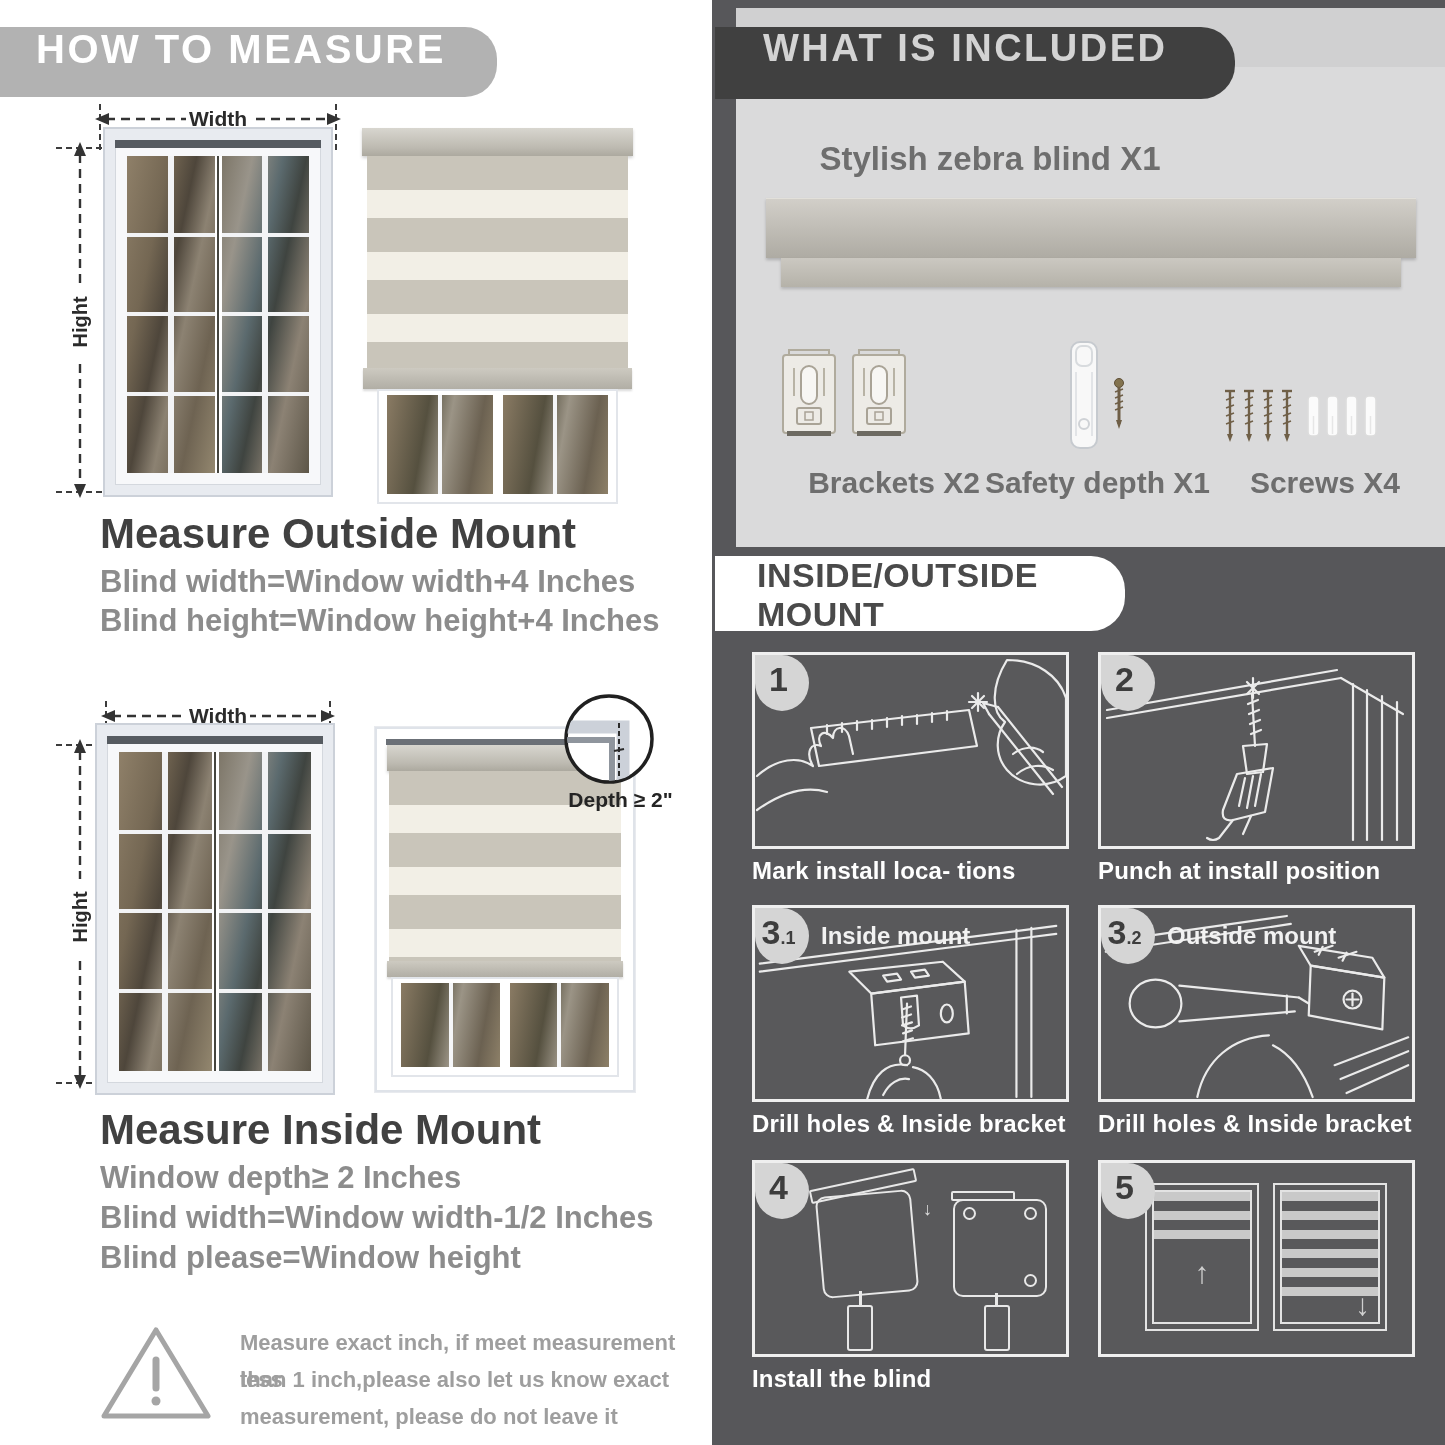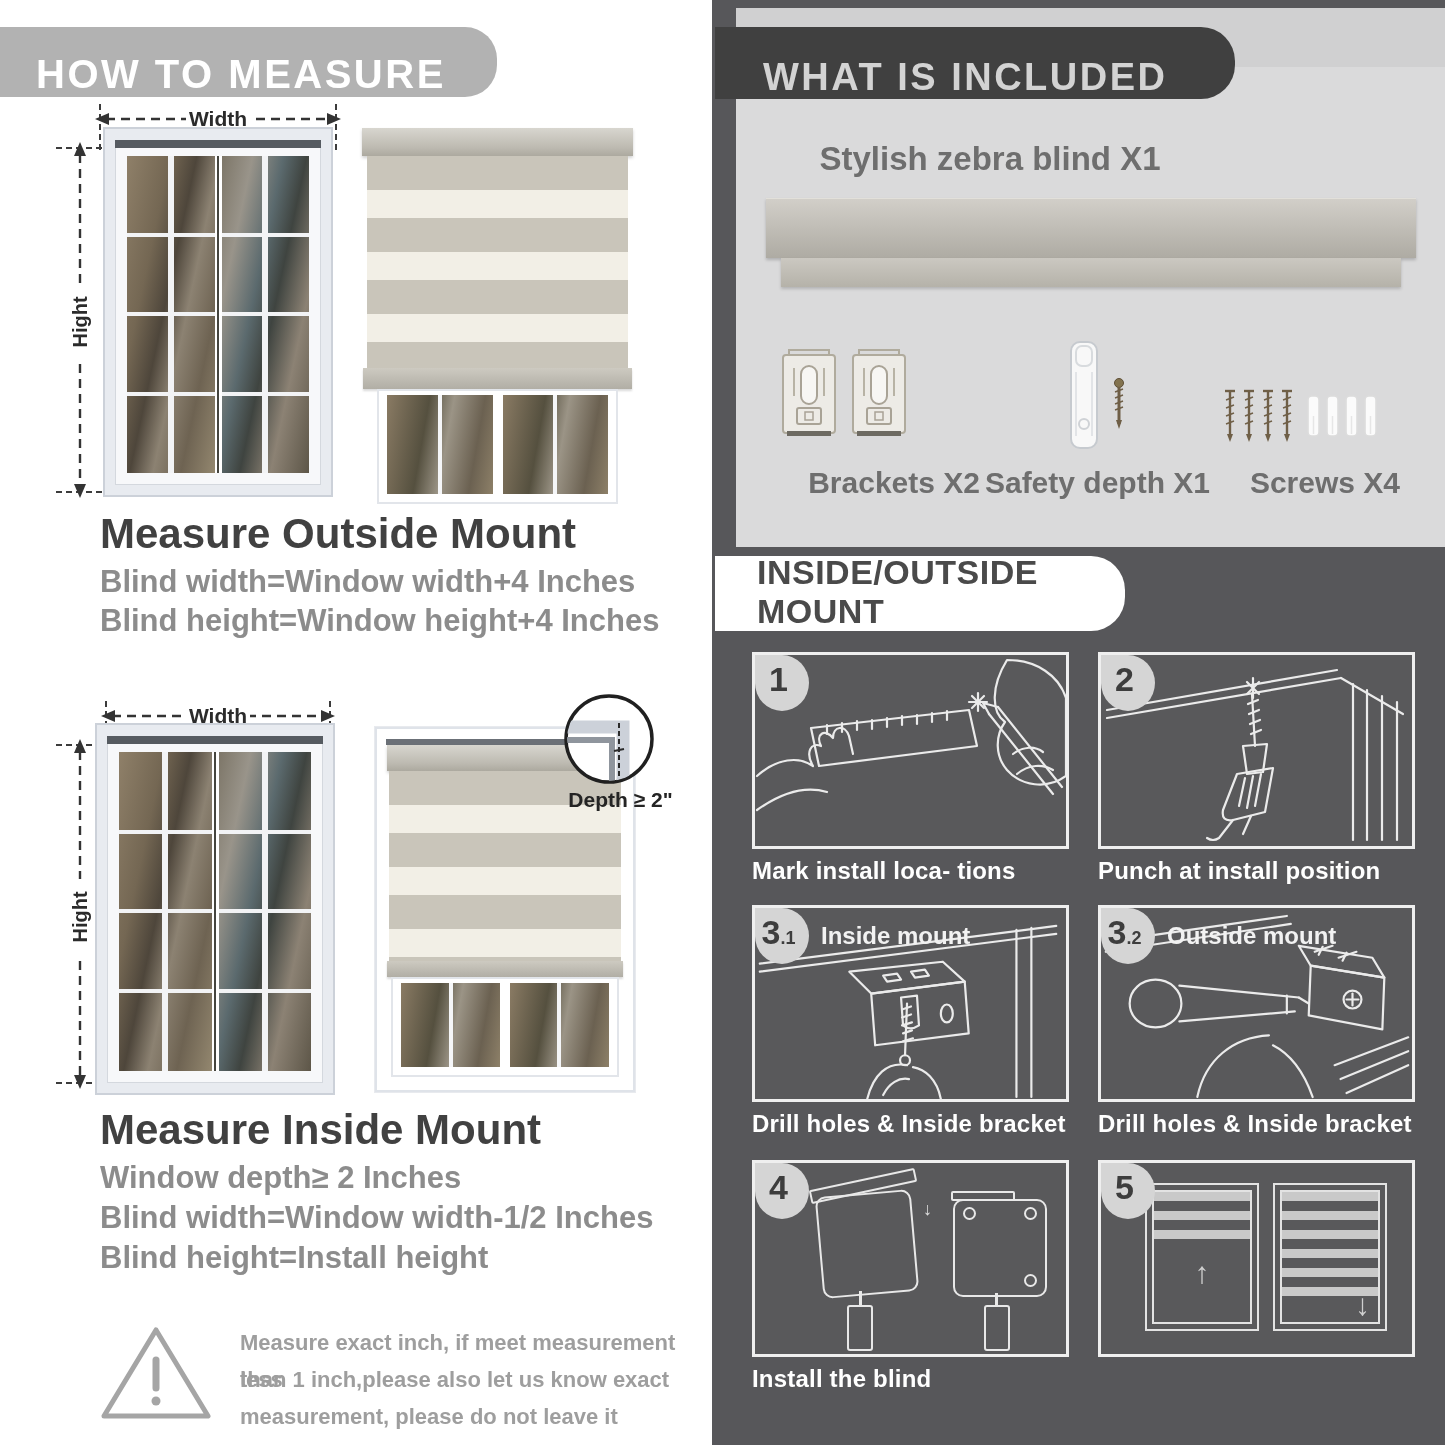--- a/index.html
+++ b/index.html
@@ -1,21 +1,21 @@
 <!DOCTYPE html>
 <html><head>
 <meta charset="utf-8">
 <style>
   html,body{margin:0;padding:0;background:#fff;}
   .canvas{position:relative;width:1445px;height:1445px;overflow:hidden;background:#fff;
           font-family:"Liberation Sans",sans-serif;}
   .abs{position:absolute;}
 
   
-  .hbar{position:absolute;display:flex;align-items:flex-end;font-weight:bold;letter-spacing:2.5px;}
+  .hbar{position:absolute;display:flex;align-items:flex-start;font-weight:bold;letter-spacing:2.5px;}
   .hbar-left{left:0;top:27px;width:497px;height:70px;background:#b2b2b2;border-radius:0 32px 32px 0;
              color:#ffffff;font-size:40px;padding-left:36px;box-sizing:border-box;}
   .hbar-included{left:715px;top:27px;width:520px;height:72px;background:#404040;border-radius:0 34px 34px 0;
              color:#d3d3d3;font-size:38px;padding-left:48px;box-sizing:border-box;}
   .hbar-mount{left:715px;top:556px;width:410px;height:75px;background:#ffffff;border-radius:0 34px 34px 0;
              color:#4a4a4a;font-size:34px;letter-spacing:0.5px;padding-left:42px;box-sizing:border-box;}
 
   
   .sec-title{position:absolute;left:100px;font-size:42px;font-weight:bold;color:#414141;}
   .sec-line{position:absolute;left:100px;font-size:31px;font-weight:bold;color:#8c8c8c;}
@@ -199,21 +199,21 @@
       <path d="M6,49 L51,49 L51,94" stroke="#8f959d" stroke-width="6" fill="none"></path>
       <line x1="58" y1="32" x2="58" y2="86" stroke="#2a2a2a" stroke-width="2" stroke-dasharray="5 3"></line>
       <line x1="53" y1="60" x2="63" y2="58" stroke="#2a2a2a" stroke-width="2"></line>
     </g>
   </svg>
   <div class="depth-label">Depth ≥ 2"</div>
 
   <div class="sec-title" style="top:1106px">Measure Inside Mount</div>
   <div class="sec-line" style="top:1160px">Window depth≥ 2 Inches</div>
   <div class="sec-line" style="top:1200px">Blind width=Window width-1/2 Inches</div>
-  <div class="sec-line" style="top:1240px">Blind height=Install height</div>
+  <div class="sec-line" style="top:1240px">Blind please=Window height</div>
 
   <svg class="abs" style="left:96px;top:1322px" width="120" height="102" viewBox="0 0 120 102">
     <path d="M60,8 L112,94 L8,94 Z" fill="none" stroke="#a5a5a5" stroke-width="5" stroke-linejoin="round"></path>
     <line x1="60" y1="38" x2="60" y2="66" stroke="#a5a5a5" stroke-width="7" stroke-linecap="round"></line>
     <circle cx="60" cy="79" r="4.5" fill="#a5a5a5"></circle>
   </svg>
   <div class="warn-text" style="top:1324px">Measure exact inch, if meet measurement less</div>
   <div class="warn-text" style="top:1361px">than 1 inch,please also let us know exact</div>
   <div class="warn-text" style="top:1398px">measurement, please do not leave it</div>
 

